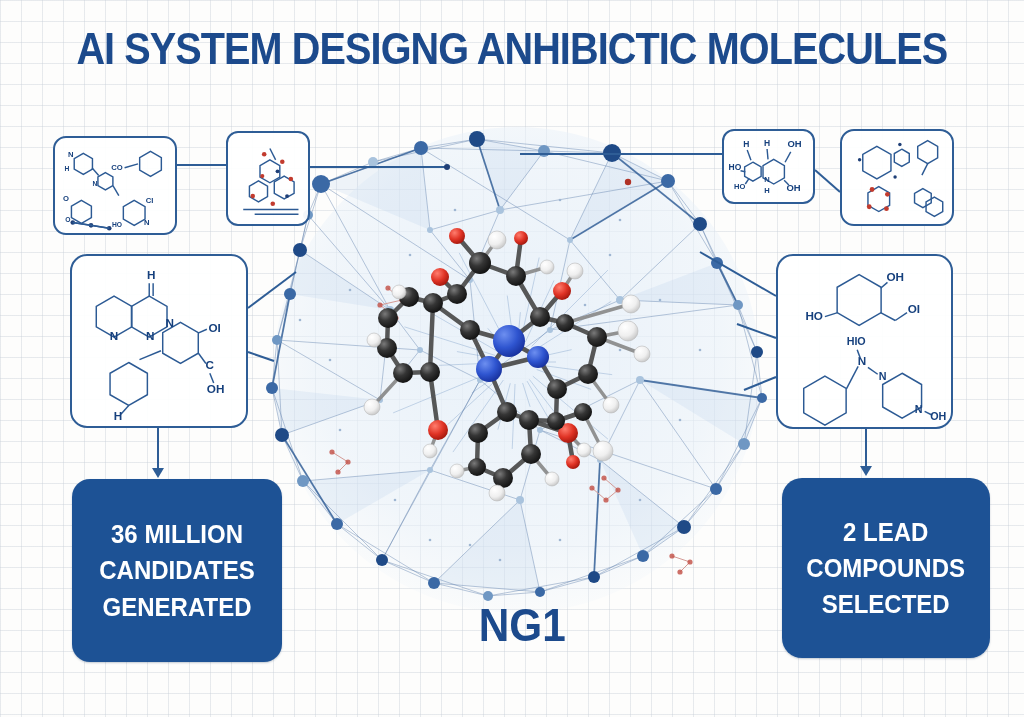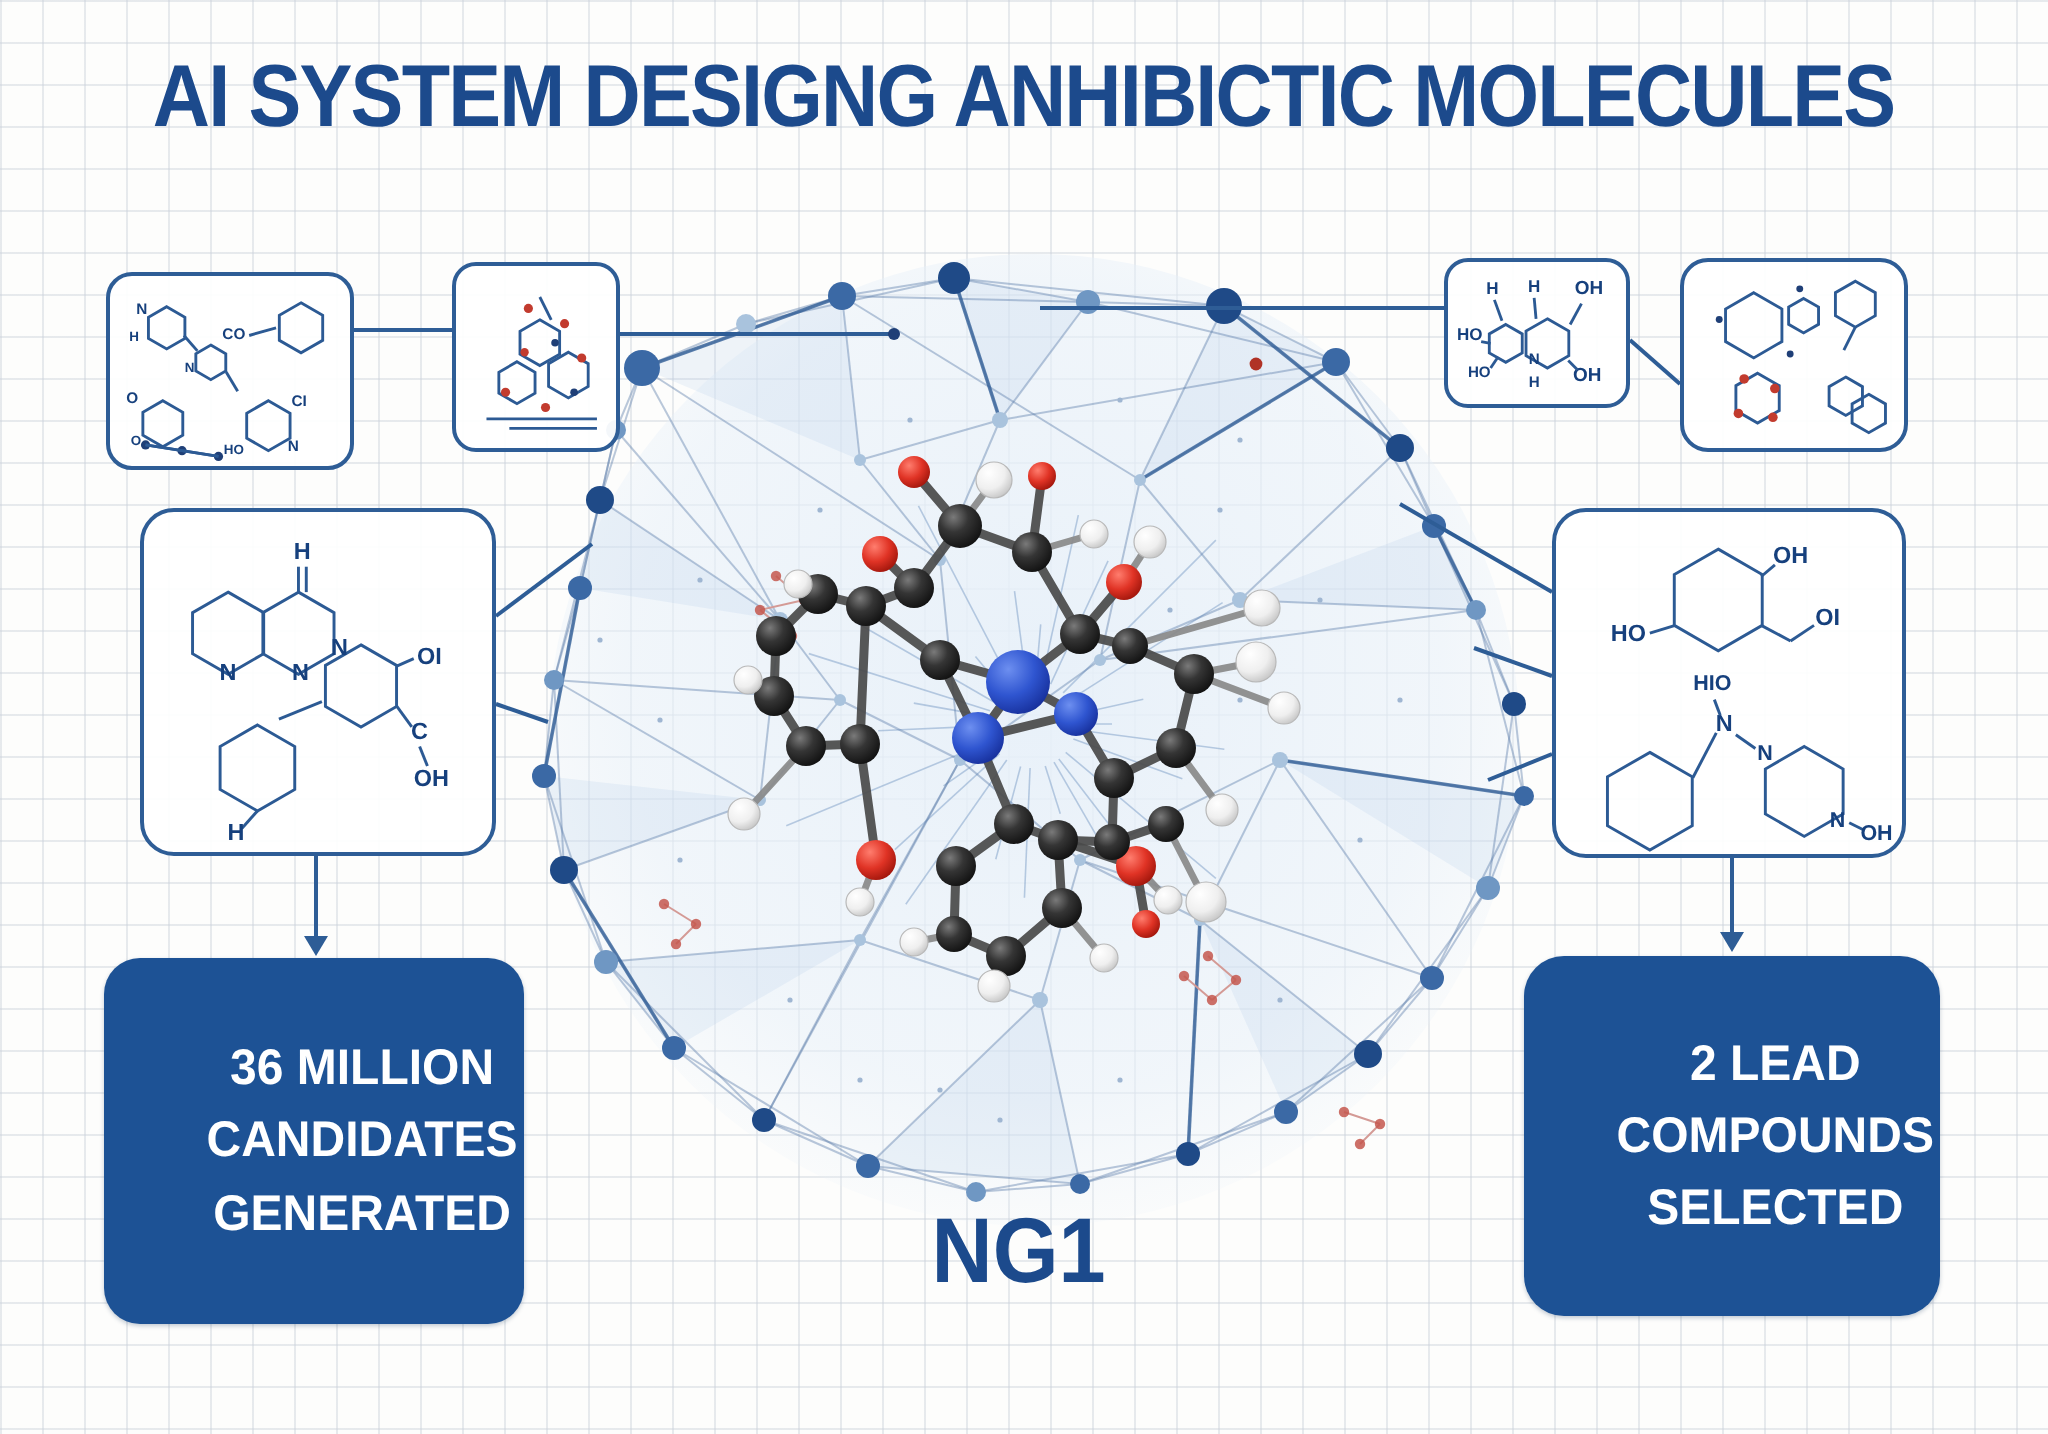--- a/index.html
+++ b/index.html
@@ -13,40 +13,40 @@
     font-family:"Liberation Sans", sans-serif;
   }
   #scene{position:absolute;left:0;top:0;width:1024px;height:717px;}
   .title{
     position:absolute;left:0;right:0;top:24px;text-align:center;
     font-weight:bold;font-size:44px;color:#1c4a8c;white-space:nowrap;
     letter-spacing:-1px;
   }
   .title span{display:inline-block;transform:scaleX(.9);}
   .ng1{
-    position:absolute;left:462px;top:598px;width:120px;
+    position:absolute;left:462px;top:598px;width:120px;text-align:center;
     font-weight:bold;font-size:46px;color:#1c4a8c;
   }
   .ng1 span{display:inline-block;transform:scaleX(.92);}
   .wbox{
     position:absolute;background:rgba(255,255,255,.92);
     border:2.5px solid #2e5d96;box-sizing:border-box;
   }
   .wbox svg{position:absolute;left:0;top:0;width:100%;height:100%;}
   .b-l1{left:53px; top:136px;width:124px;height:99px; border-radius:13px;}
   .b-l2{left:226px;top:131px;width:84px; height:95px; border-radius:12px;}
   .b-l3{left:70px; top:254px;width:178px;height:174px;border-radius:17px;}
   .b-r1{left:722px;top:129px;width:93px; height:75px; border-radius:12px;}
   .b-r2{left:840px;top:129px;width:114px;height:97px; border-radius:14px;}
   .b-r3{left:776px;top:254px;width:177px;height:175px;border-radius:17px;}
   .bluebox{
     position:absolute;background:#1d5295;border-radius:18px;
-    display:flex;align-items:center;justify-content:flex-end;
+    display:flex;align-items:center;justify-content:center;
     color:#ffffff;font-weight:bold;font-size:25px;text-align:center;
-    line-height:1.45;box-shadow:0 1px 2px rgba(20,50,90,.25);
+    line-height:1.45;box-shadow:0 1px 2px rgba(20,50,90,.25);margin-left:20px;
   }
   .bluebox .inner{transform:scaleX(.96);}
   .bb-left {left:52px; top:479px;width:210px;height:183px;}
   .bb-right{left:762px;top:478px;width:208px;height:180px;border-radius:20px;}
 </style>
 </head>
 <body>
 
 <div class="canvas">
 

